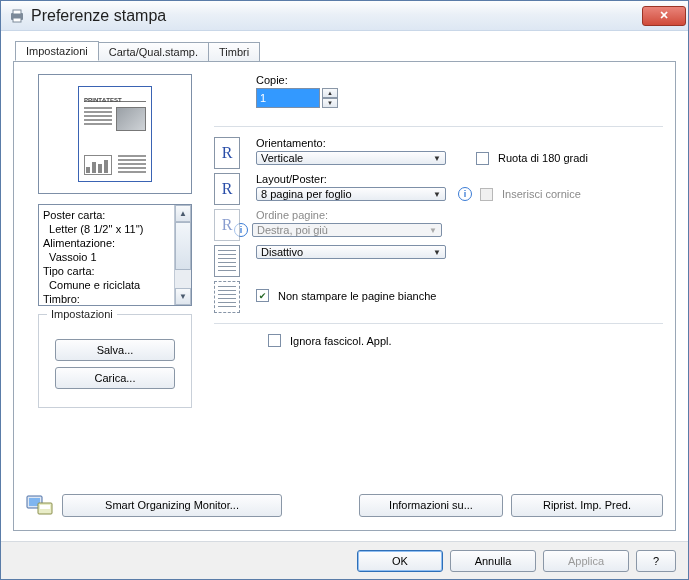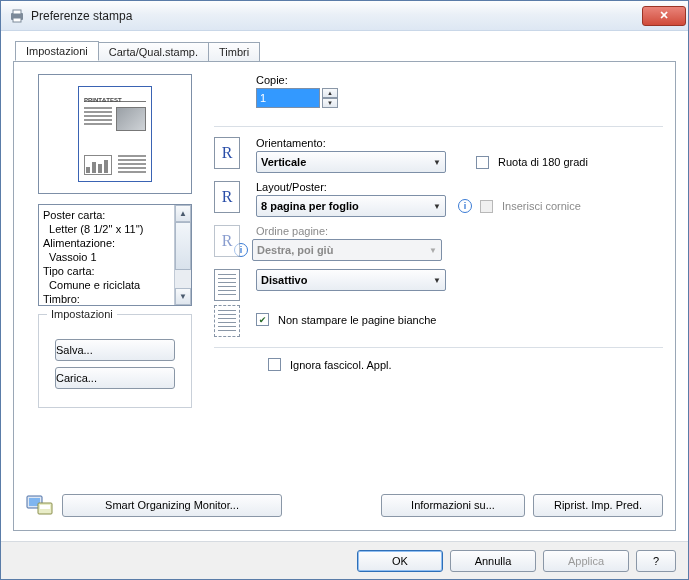--- a/index.html
+++ b/index.html
@@ -1,20 +1,20 @@
 <!DOCTYPE html>
 <html><head>
 <meta charset="utf-8">
 <style>
   * { box-sizing: border-box; font-family: "Segoe UI", Tahoma, sans-serif; font-size: 11px; }
   body { margin: 0; padding: 0; background: #fff; }
   .window { width: 689px; height: 580px; border: 1px solid #5a7ca8; background: #fff; display: flex; flex-direction: column; }
   .titlebar { height: 30px; background: linear-gradient(#fdfefe,#eaf0f7 45%,#dde7f3); display: flex; align-items: center; padding: 0 2px 0 8px; border-bottom: 1px solid #c9d7e8; }
   .titlebar .icon { width: 16px; height: 16px; margin-right: 6px; }
-  .titlebar .title { flex: 1; color: #1f1f1f; font-size: 12px; }
+  .titlebar .title { flex: 1; color: #1f1f1f; font-size: 16px; }
   .closebtn { width: 44px; height: 20px; background: linear-gradient(#e9847a,#d04b3a); border: 1px solid #9a3426; border-radius: 3px; display: flex; align-items: center; justify-content: center; color: #fff; font-weight: bold; font-size: 11px; cursor: pointer; }
   .client { flex: 1; padding: 8px 12px 10px 12px; display: flex; flex-direction: column; }
   .tabs { display: flex; align-items: flex-end; height: 22px; margin-left: 2px; }
   .tab { padding: 3px 10px; border: 1px solid #9aa7b6; border-bottom: none; background: linear-gradient(#fdfdfe,#eef2f6); margin-right: -1px; color: #1f1f1f; cursor: pointer; }
   .tab.active { background: #fff; border-bottom: 1px solid #fff; position: relative; z-index: 2; }
   .tabpane { flex: 1; border: 1px solid #9aa7b6; background: #fff; position: relative; padding: 12px; display: flex; flex-direction: column; }
   .maincols { flex: 1; display: flex; }
   .leftcol { width: 178px; display: flex; flex-direction: column; }
   .preview { width: 154px; height: 120px; border: 1px solid #7d8fa7; margin: 0 auto 10px auto; display: flex; align-items: center; justify-content: center; background: #fff; }
   .previewpage { width: 74px; height: 96px; border: 1px solid #3a63b3; background: #fff; position: relative; }
@@ -29,38 +29,38 @@
   .pagelines div { height:2px; background:#999; margin-bottom:2px; }
   .listbox { width: 154px; height: 102px; border: 1px solid #7d8fa7; margin: 0 auto 8px auto; display: flex; }
   .listcontent { flex: 1; padding: 3px 4px; color: #000; overflow: hidden; }
   .listcontent div { line-height: 14px; white-space: pre; }
   .scrollbar { width: 17px; background: #e9edf2; border-left: 1px solid #c0c9d5; display: flex; flex-direction: column; }
   .scrollbtn { height: 17px; background: linear-gradient(#f7f9fb,#dfe6ee); border: 1px solid #b0bccb; display:flex; align-items:center; justify-content:center; color:#4a5a6d; font-size:8px; }
   .scrolltrack { flex: 1; position: relative; }
   .scrollthumb { position:absolute; top:0; left:0; right:0; height:48px; background: linear-gradient(#f2f6fa,#d9e2ec); border:1px solid #aab7c7; }
   .groupbox { width: 154px; border: 1px solid #c9d0d9; margin: 0 auto; position: relative; padding: 18px 10px 12px 10px; }
   .grouplabel { position: absolute; top: -7px; left: 8px; background: #fff; padding: 0 4px; color: #1f1f1f; }
-  .btn { display: block; width: 120px; height: 22px; margin: 6px auto; border: 1px solid #8a97a7; background: linear-gradient(#fdfdfe,#e8edf3); cursor: pointer; text-align: left; line-height: 20px; color: #000; border-radius: 3px; }
+  .btn { display: block; width: 120px; height: 22px; margin: 6px auto; border: 1px solid #8a97a7; background: linear-gradient(#fdfdfe,#e8edf3); cursor: pointer; text-align: center; line-height: 20px; color: #000; border-radius: 3px; }
   .rightcol { flex: 1; padding-left: 10px; display: flex; flex-direction: column; }
   .row { display: flex; align-items: center; margin-bottom: 4px; }
   .rowlabel { color: #000; margin-bottom: 2px; }
   .rowlabel.disabled { color: #8a8a8a; }
   .spinner { display:flex; }
   .spinner input { width: 64px; height: 20px; border: 1px solid #7d8fa7; padding: 1px 3px; background:#fff; }
   .spinner input.sel { background: #3399ff; color: #fff; }
   .spinbtns { width: 16px; display:flex; flex-direction:column; margin-left:2px; }
   .spinbtn { flex:1; border:1px solid #8a97a7; background:linear-gradient(#f7f9fb,#e3e9f0); font-size:6px; display:flex; align-items:center; justify-content:center; cursor:pointer; color:#333; }
   .hr { height:1px; border:0; border-top:1px solid #d9dfe6; margin:10px 0 10px 0; }
   .formgrid { display:grid; grid-template-columns: 34px 1fr; column-gap: 8px; row-gap: 4px; align-items:start; }
   .thumb { width:26px; height:32px; border:1px solid #8795a7; background:#fff; display:flex; align-items:center; justify-content:center; position:relative; }
   .thumb.disabled { opacity:0.55; }
   .thumb .r { font-family: "Times New Roman", serif; font-size:16px; color:#2a4ea8; }
   .thumb.lines::before { content:""; position:absolute; top:4px; left:3px; right:3px; bottom:4px; background: repeating-linear-gradient(#8a97a7,#8a97a7 1px,transparent 1px,transparent 4px); }
   .thumb.dashed { border:1px dashed #8795a7; }
-  .select { width: 190px; height: 22px; border: 1px solid #7d8fa7; background: linear-gradient(#fdfdfe,#e8edf3); display:flex; align-items:center; padding:0 4px; cursor:pointer; position:relative; border-radius:2px;font-weight:bold; }
+  .select { width: 190px; height: 14px; border: 1px solid #7d8fa7; background: linear-gradient(#fdfdfe,#e8edf3); display:flex; align-items:center; padding:0 4px; cursor:pointer; position:relative; border-radius:2px; }
   .select.disabled { color:#8a8a8a; background:#f3f4f6; cursor:default; }
   .select .arrow { position:absolute; right:4px; top:50%; transform:translateY(-50%); font-size:8px; color:#333; }
   .select.disabled .arrow { color:#aaa; }
   .chk { display:flex; align-items:center; gap:9px; }
   .chkbox { width:13px; height:13px; border:1px solid #7d8fa7; background:#fff; display:flex; align-items:center; justify-content:center; font-size:9px; color:#2a6b2a; cursor:pointer; }
   .chkbox.disabled { background:#f0f0f0; border-color:#b8b8b8; cursor:default; }
   .chk .disabled-text { color:#8a8a8a; }
   .info { width:14px; height:14px; border-radius:50%; background:#fff; border:1px solid #3a7bd5; color:#3a7bd5; font-size:9px; font-weight:bold; display:inline-flex; align-items:center; justify-content:center; margin:0 4px; }
   .section { margin-bottom:8px; }
   .bottombar { display:flex; align-items:center; gap:8px; padding-top:8px;justify-content:space-between; }
@@ -260,21 +260,21 @@
           <svg width="28" height="24" viewBox="0 0 28 24">
               <rect x="1" y="3" width="15" height="12" rx="1" fill="#dfe8f4" stroke="#4a6fa6"></rect>
               <rect x="3" y="5" width="11" height="8" fill="#7fb5ef"></rect>
               <rect x="12" y="10" width="14" height="11" rx="1" fill="#e9edc8" stroke="#8a8f4d"></rect>
               <rect x="14" y="12" width="10" height="4" fill="#fff"></rect>
             </svg>
         </div>
         <div class="botbtn" style="width:220px">Smart Organizing Monitor...</div>
         <div style="flex:1"></div>
         <div class="botbtn" style="width:144px">Informazioni su...</div>
-        <div class="botbtn" style="width:130px">Riprist. Imp. Pred.</div>
+        <div class="botbtn" style="width:152px">Riprist. Imp. Pred.</div>
       </div>
     </div>
   </div>
 
   <div class="footer">
     <div class="footbtn primary">OK</div>
     <div class="footbtn">Annulla</div>
     <div class="footbtn disabled">Applica</div>
     <div class="footbtn" style="width:40px">?</div>
   </div>

